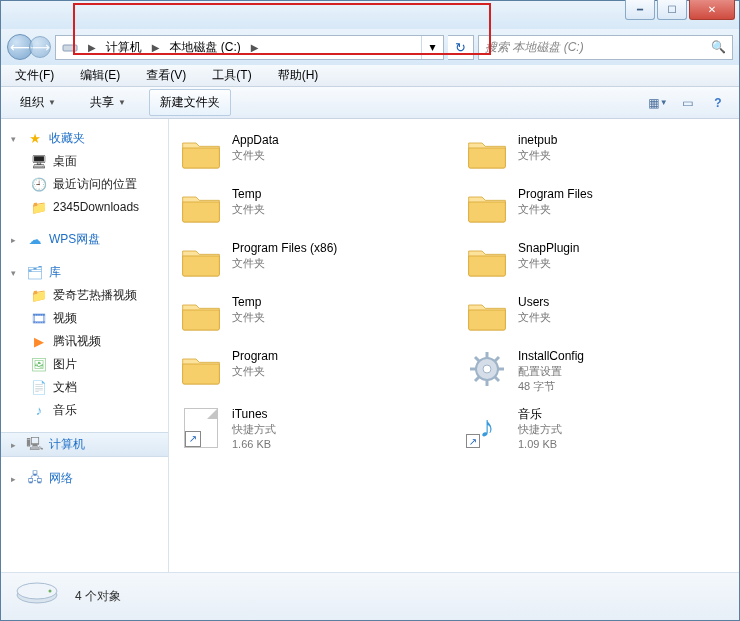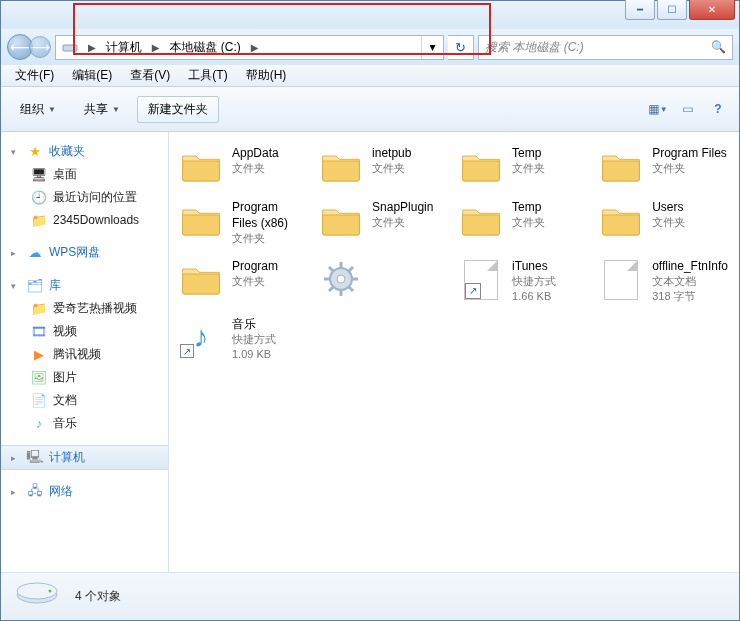--- a/index.html
+++ b/index.html
@@ -23,25 +23,25 @@
 .red-highlight { position:absolute; left:72px; top:2px; width:418px; height:52px; border:2px solid #d42020; pointer-events:none; z-index:5; }
 .addr-icon { width:20px; height:20px; margin:0 4px; display:flex; align-items:center; justify-content:center; }
 .crumb { display:flex; align-items:center; height:100%; padding:0 6px; cursor:default; }
 .crumb-arrow { color:#555; padding:0 4px; font-size:10px; }
 .addr-drop { width:22px; display:flex; align-items:center; justify-content:center; border-left:1px solid #ccd9e8; height:100%; }
 .refresh { width:26px; height:25px; border:1px solid #a8b9cc; border-left:none; background:#fff; display:flex; align-items:center; justify-content:center; color:#1a5fb4; font-size:13px; }
 .search { width:255px; height:25px; border:1px solid #a8b9cc; background:#fff; display:flex; align-items:center; padding:0 6px; color:#888; font-style:italic; }
 .search .mag { margin-left:auto; color:#5c84b1; font-style:normal; }
 
 
-.menubar { height:22px; background: linear-gradient(#f6fafd,#e7eef6); border-bottom:1px solid #c8d4e2; display:flex; align-items:center; padding:0 6px; gap:2px; }
+.menubar { height:22px; background: linear-gradient(#f6fafd,#e7eef6); border-bottom:1px solid #c8d4e2; display:flex; align-items:center; padding:0 6px; gap:10px; }
 .menuitem { padding:2px 8px; cursor:default; }
 
 
-.toolbar { height:45px; background: linear-gradient(#f8fbfe,#e5eef8); border-bottom:1px solid #c8d4e2; display:flex; align-items:center; padding:0 8px; gap:6px; }
+.toolbar { height:32px; background: linear-gradient(#f8fbfe,#e5eef8); border-bottom:1px solid #c8d4e2; display:flex; align-items:center; padding:0 8px; gap:12px; }
 .tbtn { padding:4px 10px; border:1px solid transparent; border-radius:2px; cursor:default; display:flex; align-items:center; gap:4px; }
 .tbtn .dd { font-size:8px; color:#555; }
 .tbtn.newf { border:1px solid #b8cde2; background:linear-gradient(#fdfeff,#e8f2fb); }
 .tool-right { margin-left:auto; display:flex; gap:4px; }
 .tool-icon { width:26px; height:24px; display:flex; align-items:center; justify-content:center; border:1px solid transparent; border-radius:2px; color:#4a6f9b; }
 
 
 .body { flex:1; display:flex; overflow:hidden; }
 
 
@@ -49,21 +49,21 @@
 .side-group { margin-bottom:10px; }
 .side-head { display:flex; align-items:center; gap:6px; padding:3px 10px; font-weight:400; color:#1f6fc7; }
 .side-head.fav { color:#1f6fc7; }
 .side-head .tw { color:#888; font-size:9px; width:10px; }
 .side-item { display:flex; align-items:center; gap:6px; padding:3px 10px 3px 30px; color:#222; cursor:default; }
 .ico { width:16px; height:16px; display:inline-flex; align-items:center; justify-content:center; font-size:13px; }
 .star { color:#f5b400; } .folder-i{color:#f2c26b;} .cloud-i{color:#3fa0e8;} .lib-i{color:#5ea3e0;} .vid-i{color:#4a7fd6;} .pic-i{color:#6abf6a;} .doc-i{color:#6b8fb5;} .mus-i{color:#5db5e5;} .comp-i{color:#888;} .net-i{color:#5585c2;} .yellow{color:#f0b84c;}
 
 
 .content { flex:1; overflow:auto; padding:8px 4px; background:#fff; }
-.grid { display:grid; grid-template-columns: 1fr 1fr 1fr 1fr; gap:2px 10px; }
+.grid { display:grid; grid-template-columns: 1fr 1fr; gap:2px 10px; }
 .item { display:flex; align-items:flex-start; gap:10px; padding:4px 6px; border:1px solid transparent; border-radius:2px; cursor:default; }
 .item-icon { width:42px; height:42px; display:flex; align-items:center; justify-content:center; font-size:32px; flex-shrink:0; }
 .item-icon.folder { color:#f4c869; text-shadow: -1px 0 #d4a843; }
 .item-icon.file { color:#e8e8e8; border:1px solid #c5c5c5; background:#fff; width:34px; height:40px; margin:2px 4px; position:relative; font-size:10px; }
 .item-icon.file::before { content:""; position:absolute; top:0; right:0; width:10px; height:10px; background:linear-gradient(135deg,#fff 48%,#c5c5c5 52%); }
 .item-icon.shortcut::after { content:"↗"; position:absolute; bottom:0; left:0; background:#fff; border:1px solid #888; font-size:10px; color:#1a5fb4; width:14px; height:14px; line-height:14px; text-align:center; }
 .item-text { display:flex; flex-direction:column; line-height:1.35; }
 .item-name { color:#000; }
 .item-sub { color:#777; font-size:11px; }
 
@@ -351,35 +351,32 @@
                   <line x1="19" y1="30" x2="19" y2="36"></line>
                   <line x1="2" y1="19" x2="8" y2="19"></line>
                   <line x1="30" y1="19" x2="36" y2="19"></line>
                   <line x1="7" y1="7" x2="11" y2="11"></line>
                   <line x1="27" y1="27" x2="31" y2="31"></line>
                   <line x1="31" y1="7" x2="27" y2="11"></line>
                   <line x1="11" y1="27" x2="7" y2="31"></line>
                 </g>
               </svg>
             </div>
+            <div class="item-text">
+              <span class="item-name">InstallConfig</span>
+              <span class="item-sub">配置设置</span>
+              <span class="item-sub">48 字节</span>
+            </div>
           </div>
           <div class="item">
             <div class="item-icon file shortcut" style="position:relative"></div>
             <div class="item-text">
               <span class="item-name">iTunes</span>
               <span class="item-sub">快捷方式</span>
               <span class="item-sub">1.66 KB</span>
-            </div>
-          </div>
-          <div class="item">
-            <div class="item-icon file" style="position:relative"></div>
-            <div class="item-text">
-              <span class="item-name">offline_FtnInfo</span>
-              <span class="item-sub">文本文档</span>
-              <span class="item-sub">318 字节</span>
             </div>
           </div>
           <div class="item">
             <div class="item-icon" style="position:relative;color:#3a9bdc;font-size:30px">♪<span style="position:absolute;bottom:0;left:0;background:#fff;border:1px solid #888;font-size:10px;color:#1a5fb4;width:14px;height:14px;line-height:14px;text-align:center">↗</span></div>
             <div class="item-text">
               <span class="item-name">音乐</span>
               <span class="item-sub">快捷方式</span>
               <span class="item-sub">1.09 KB</span>
             </div>
           </div>

